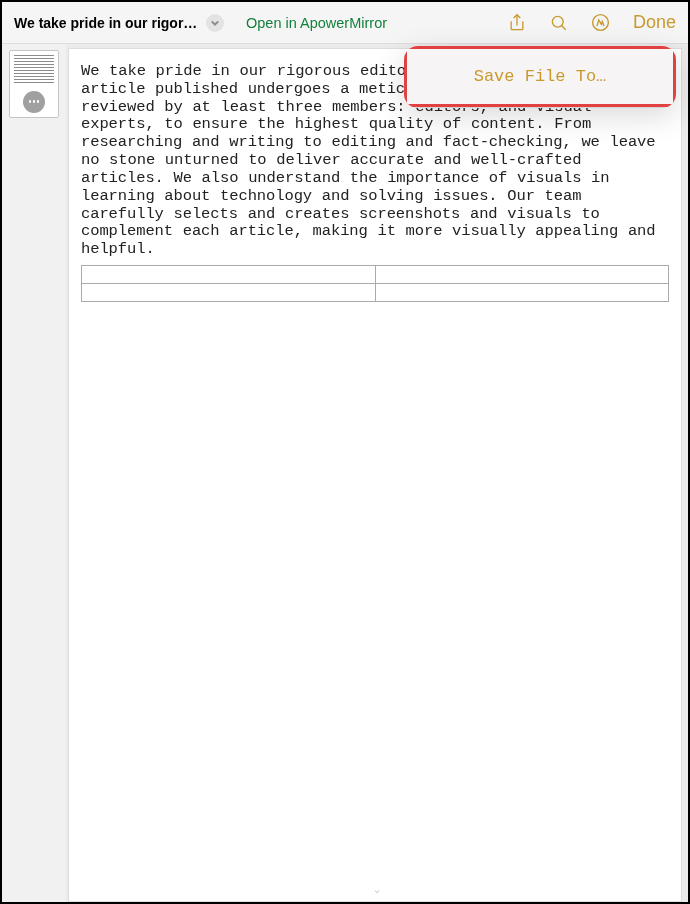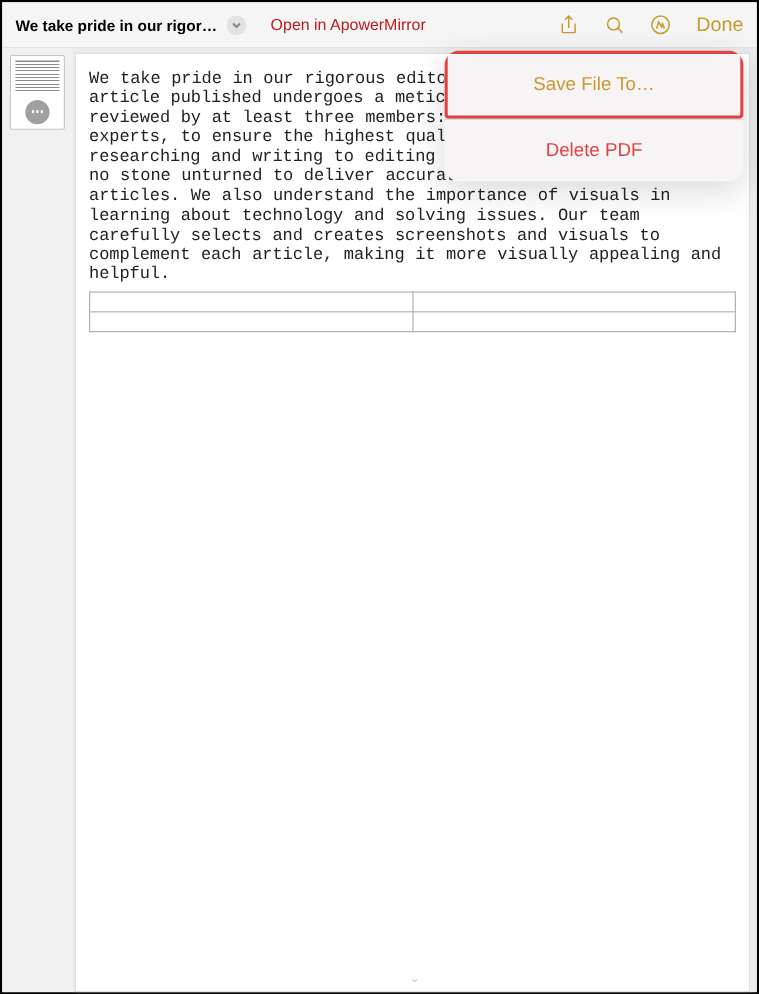--- a/index.html
+++ b/index.html
@@ -51,21 +51,21 @@
       flex-shrink: 0;
     }
     .chevron-circle svg {
       width: 8px;
       height: 8px;
       stroke: #8a8a8a;
       stroke-width: 2.5;
       fill: none;
     }
     .open-in {
-      color: #b91c1c;
+      color: #15803d;
       font-size: 14.5px;
       margin-left: 12px;
       white-space: nowrap;
     }
     .spacer { flex: 1; }
     .tb-icon {
       width: 22px;
       height: 22px;
       display: flex;
       align-items: center;
@@ -199,20 +199,21 @@
     }
     .popover-sep {
       height: 0.5px;
       background: #d6d4d4;
     }
     .save-row {
       color: #c89a2e;
       border: 3px solid #e24141;
       border-radius: 4px;
       margin: 0;
+      font-family: Liberation Mono, monospace;
     }
     .delete-row {
       color: #e24141;
     }
   </style>
 </head>
 <body>
 
 <div class="toolbar">
   <div class="title-group">
@@ -277,14 +278,13 @@
       </tbody>
         </table>
     </div>
     <div class="page-curl">⌄</div>
   </div>
 </div>
 
 <div class="popover">
   <div class="popover-item save-row">Save File To…</div>
   <div class="popover-sep"></div>
-  <div class="popover-item delete-row">Delete PDF</div>
 </div>
 
 </body></html>

